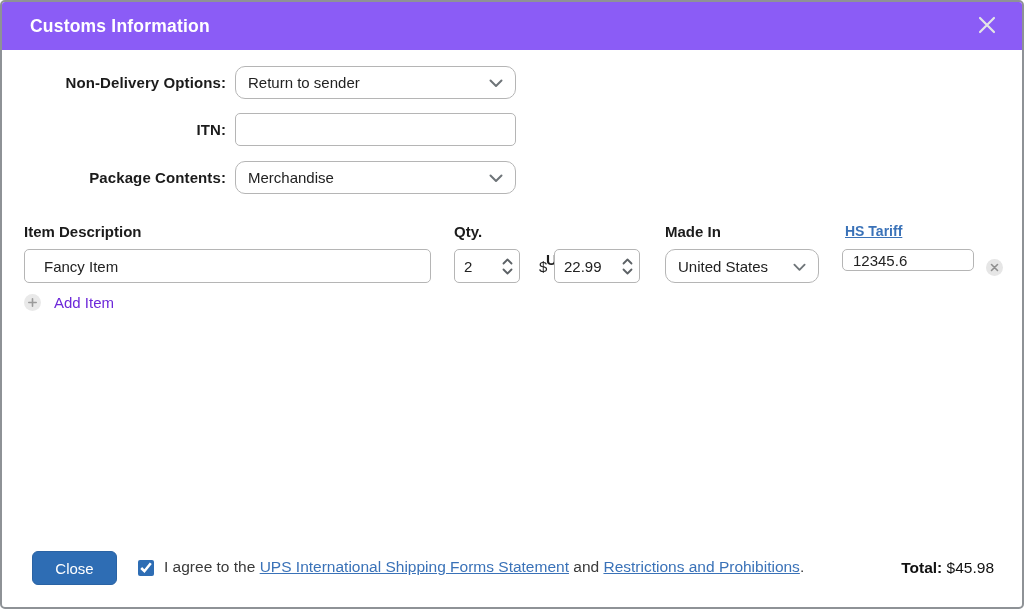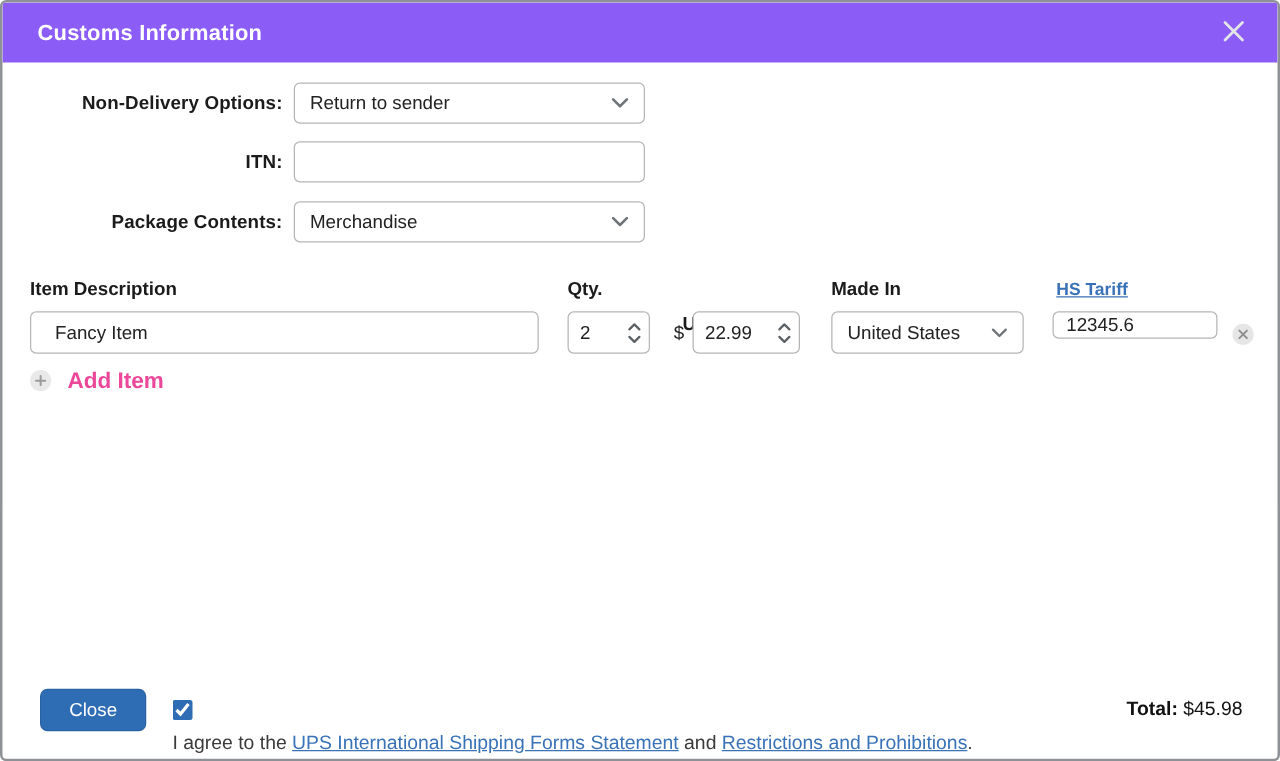--- a/index.html
+++ b/index.html
@@ -32,21 +32,21 @@
   
   .field {
     height: 33px; border: 1px solid #b5b5b5; border-radius: 5px;
     background: #fff; font-size: 15px; color: #222;
     font-family: "Liberation Sans", sans-serif;
   }
   input.field { padding: 0 10px; width: 100%; }
 
   .select {
     display: flex; align-items: center; justify-content: space-between;
-    padding: 0 12px; cursor: pointer;
+    padding: 0 12px; cursor: pointer; border-radius: 10px;
   }
   .select .sel-value { white-space: nowrap; }
 
   
   .form-row { position: absolute; left: 28px; display: flex; align-items: center; }
   .form-row .flabel {
     width: 196px; text-align: right; font-size: 15px; font-weight: 700;
     color: #1b1b1b; margin-right: 9px; letter-spacing: .1px;
   }
   .form-row .fwrap { width: 281px; }
@@ -75,33 +75,33 @@
   .round-icon-btn {
     border: none; background: #e6e6e6; border-radius: 50%;
     width: 17px; height: 17px; display: flex; align-items: center; justify-content: center;
     cursor: pointer; padding: 0;
   }
 
   .add-item {
     position: absolute; left: 22px; top: 292px; display: flex; align-items: center; gap: 13px;
     background: transparent; border: none; cursor: pointer;
   }
-  .add-item .add-label { font-size: 18px; color: #ec4899; font-weight: bold; }
+  .add-item .add-label { font-size: 15px; color: #6d28d9; }
 
   
   .close-dialog-btn {
     position: absolute; left: 30px; top: 549px; width: 85px; height: 34px;
     background: #2e6db4; border: 1px solid #2a63a4; border-radius: 6px;
     color: #ffffff; font-size: 15px; font-family: "Liberation Sans", sans-serif;
     cursor: pointer;
   }
   .agreement {
     position: absolute; left: 136px; top: 556px;
     display: flex; align-items: flex-start; gap: 10px;
-    font-size: 15.5px; color: #3a3a3a; flex-direction: column;
+    font-size: 15.5px; color: #3a3a3a;
   }
   .agreement input[type="checkbox"] {
     width: 16px; height: 16px; margin-top: 2px; accent-color: #2e6db4; cursor: pointer;
   }
   .agreement a { color: #3a72b8; text-decoration: underline; cursor: pointer; }
   .total {
     position: absolute; right: 28px; top: 557px; font-size: 15.5px; color: #111;
   }
   .total .tlabel { font-weight: 700; }
 </style>

